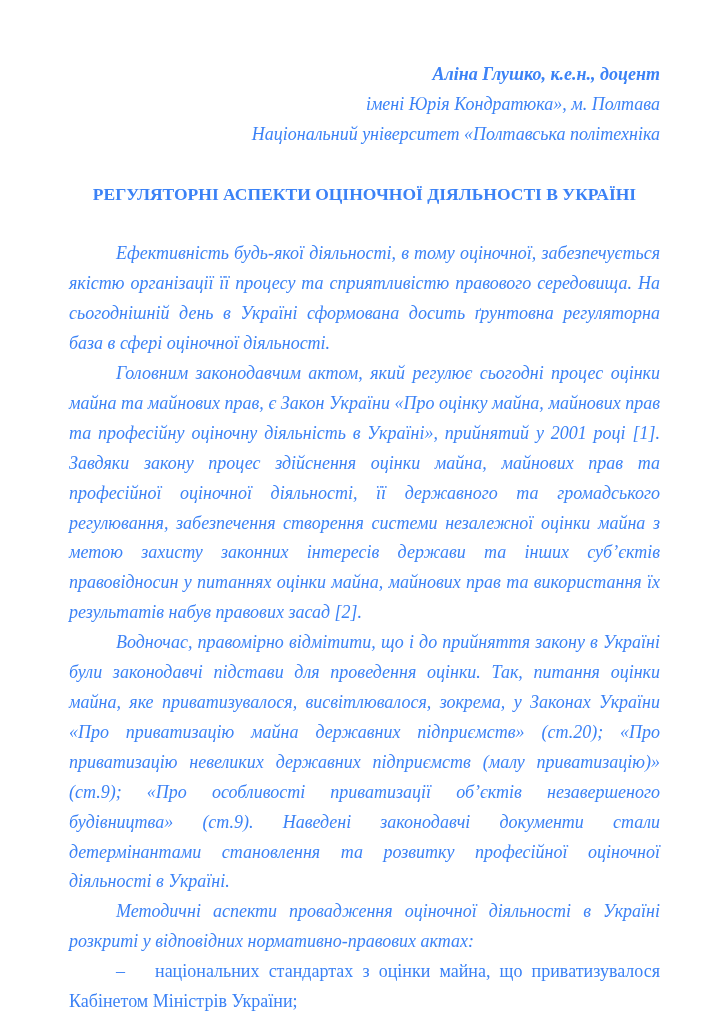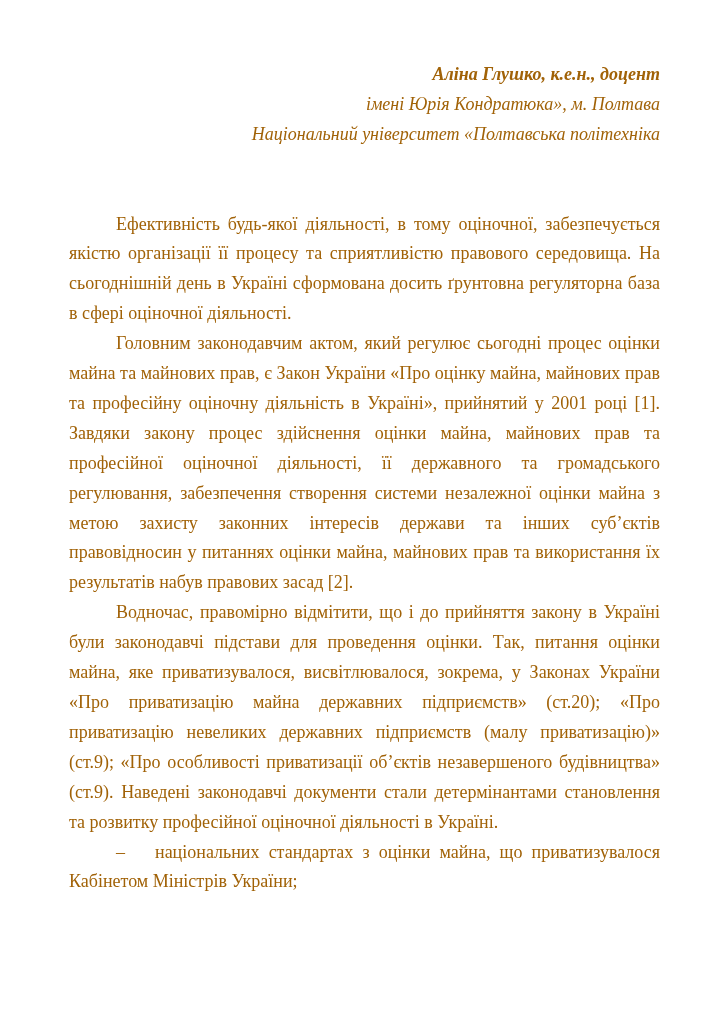--- a/index.html
+++ b/index.html
@@ -5,21 +5,21 @@
   html, body {
     margin: 0;
     padding: 0;
     background: #ffffff;
   }
   .page {
     position: relative;
     width: 724px;
     height: 1024px;
     background: #ffffff;
-    color: #a16207;
+    color: #3b82f6;
     font-family: "Liberation Serif", serif;
     font-size: 18px;
     line-height: 29.9px;
     box-sizing: border-box;
     padding: 60px 64px 0 69px;
     overflow: hidden;
   }
   .author-block {
     text-align: right;
     font-style: italic;
@@ -38,20 +38,21 @@
     text-align: center;
     font-weight: bold;
     font-size: 17.5px;
     white-space: nowrap;
     overflow: visible;
   }
   .body-par {
     margin: 0;
     text-align: justify;
     text-indent: 47px;
+    font-style: italic;
   }
   .list-par {
     margin: 0;
     text-align: justify;
     text-indent: 47px;
   }
   .tab-gap {
     display: inline-block;
     width: 30px;
   }
@@ -62,25 +63,27 @@
 <div class="page">
 
   <div class="author-block">
     <p class="author-line author-name">Аліна Глушко, к.е.н., доцент</p>
     <p class="author-line">імені Юрія Кондратюка», м. Полтава</p>
     <p class="author-line">Національний університет «Полтавська політехніка</p>
   </div>
 
   <div class="line-spacer"></div>
 
+  <h1 class="doc-title">РЕГУЛЯТОРНІ АСПЕКТИ ОЦІНОЧНОЇ ДІЯЛЬНОСТІ В УКРАЇНІ</h1>
 
   <div class="line-spacer"></div>
 
   <p class="body-par">Ефективність будь-якої діяльності, в тому оціночної, забезпечується якістю організації її процесу та сприятливістю правового середовища. На сьогоднішній день в Україні сформована досить ґрунтовна регуляторна база в сфері оціночної діяльності.</p>
 
   <p class="body-par">Головним законодавчим актом, який регулює сьогодні процес оцінки майна та майнових прав, є Закон України «Про оцінку майна, майнових прав та професійну оціночну діяльність в Україні», прийнятий у 2001 році [1]. Завдяки закону процес здійснення оцінки майна, майнових прав та професійної оціночної діяльності, її державного та громадського регулювання, забезпечення створення системи незалежної оцінки майна з метою захисту законних інтересів держави та інших суб’єктів правовідносин у питаннях оцінки майна, майнових прав та використання їх результатів набув правових засад [2].</p>
 
   <p class="body-par">Водночас, правомірно відмітити, що і до прийняття закону в Україні були законодавчі підстави для проведення оцінки. Так, питання оцінки майна, яке приватизувалося, висвітлювалося, зокрема, у Законах України «Про приватизацію майна державних підприємств» (ст.20); «Про приватизацію невеликих державних підприємств (малу приватизацію)» (ст.9); «Про особливості приватизації об’єктів незавершеного будівництва» (ст.9). Наведені законодавчі документи стали детермінантами становлення та розвитку професійної оціночної діяльності в Україні.</p>
 
+  <p class="body-par">Методичні аспекти провадження оціночної діяльності в Україні розкриті у відповідних нормативно-правових актах:</p>
 
   <p class="list-par"><span>–</span><span class="tab-gap"></span><span>національних стандартах з оцінки майна, що приватизувалося Кабінетом Міністрів України;</span></p>
 
 </div>
 
 </body></html>

